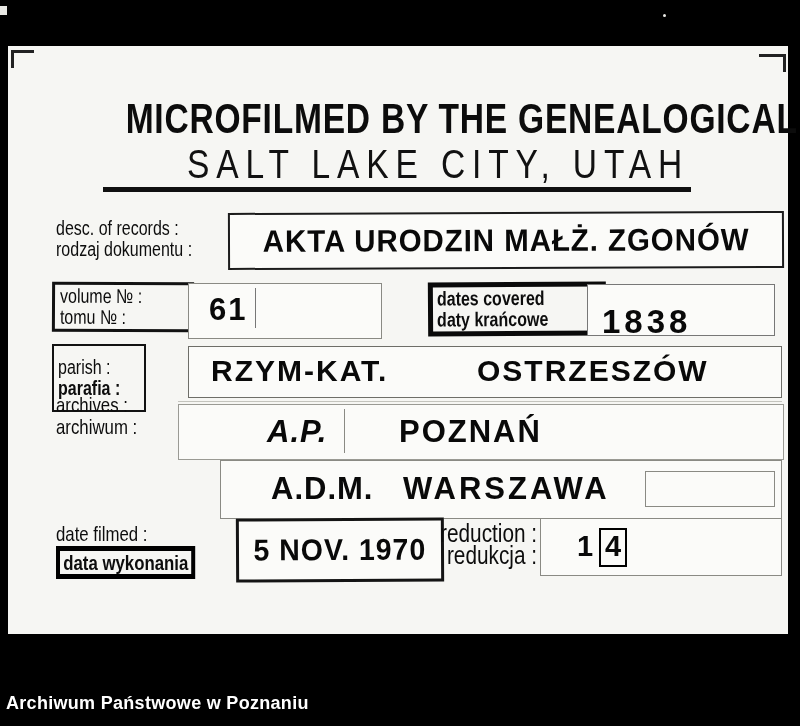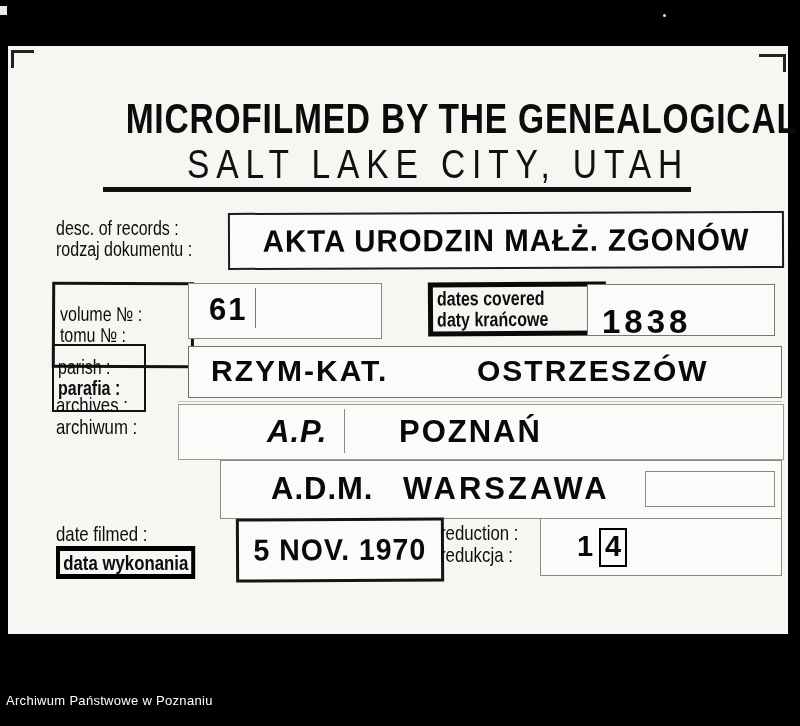--- a/index.html
+++ b/index.html
@@ -22,21 +22,21 @@
   .title-wrap{position:absolute;left:0;top:48px;width:100%;text-align:center;}
   .title1{display:inline-block;font-size:43px;font-weight:bold;letter-spacing:1px;
     transform:scaleX(0.78);transform-origin:center;white-space:nowrap;}
   .title2-wrap{position:absolute;left:0;top:96px;width:100%;text-align:center;margin-left:40px;}
   .title2{display:inline-block;font-size:39px;font-weight:normal;letter-spacing:8px;
     transform:scaleX(0.86) scaleY(1.05);transform-origin:center;white-space:nowrap;color:#111;}
   .title-underline{position:absolute;left:95px;top:141px;width:588px;height:5px;background:#101010;}
   
   .lbl{position:absolute;font-size:20px;line-height:21px;color:#0d0d0d;white-space:nowrap;}
   .lbl .ln{display:block;transform:scaleX(0.8);transform-origin:left center;}
-  .lbl-boxed{border:3px solid #121212;padding:19px 5px;}
+  .lbl-boxed{border:3px solid #121212;padding:1px 5px;}
   
   .vbox{position:absolute;background:#fbfbf9;}
   .vtext{font-weight:bold;white-space:nowrap;color:#090909;}
   .faint-line{position:absolute;background:#c4c4be;height:1px;}
 </style>
 </head>
 <body>
 
 <div class="speck" style="left:0;top:6px;width:7px;height:9px;"></div>
 <div class="speck" style="left:663px;top:14px;width:3px;height:3px;border-radius:50%;"></div>
@@ -104,24 +104,24 @@
     <span style="position:absolute;left:424px;top:10px;width:128px;height:34px;border:1px solid #8a8a84;background:#fbfbf9;"></span>
   </div>
 
   <div class="lbl" style="left:48px;top:476px;font-size:21px;line-height:23px;">
     <span class="ln">date filmed :</span>
     <span class="ln" style="border:5px solid #000;padding:0 4px;margin-top:1px;font-weight:bold;">data wykonania</span>
   </div>
   <div class="vbox" style="left:228px;top:472px;width:202px;height:58px;border:3px solid #141414;transform:rotate(-0.3deg);text-align:center;">
     <span class="vtext" style="display:inline-block;font-size:30px;line-height:58px;letter-spacing:1px;transform:scaleX(0.95);">5 NOV. 1970</span>
   </div>
-  <div class="lbl" style="left:432px;top:476px;font-size:21px;line-height:22px;">
+  <div class="lbl" style="left:432px;top:476px;font-size:26px;line-height:22px;text-align:right;">
     <span class="ln">reduction :</span>
     <span class="ln">redukcja :</span>
   </div>
   <div class="vbox" style="left:532px;top:472px;width:240px;height:56px;border:1px solid #8a8a84;">
     <span class="vtext" style="position:absolute;left:36px;top:11px;font-size:29px;">1</span>
     <span class="vtext" style="position:absolute;left:58px;top:9px;font-size:29px;border:2px solid #000;padding:0 4px 2px 4px;">4</span>
   </div>
 
 </div>
 
-<div style="position:absolute;left:6px;top:693px;color:#fff;font-size:13px;font-weight:normal;letter-spacing:0.3px;">Archiwum Państwowe w Poznaniu</div>
+<div style="position:absolute;left:6px;top:693px;color:#fff;font-size:18px;font-weight:bold;letter-spacing:0.3px;">Archiwum Państwowe w Poznaniu</div>
 
 </body></html>

